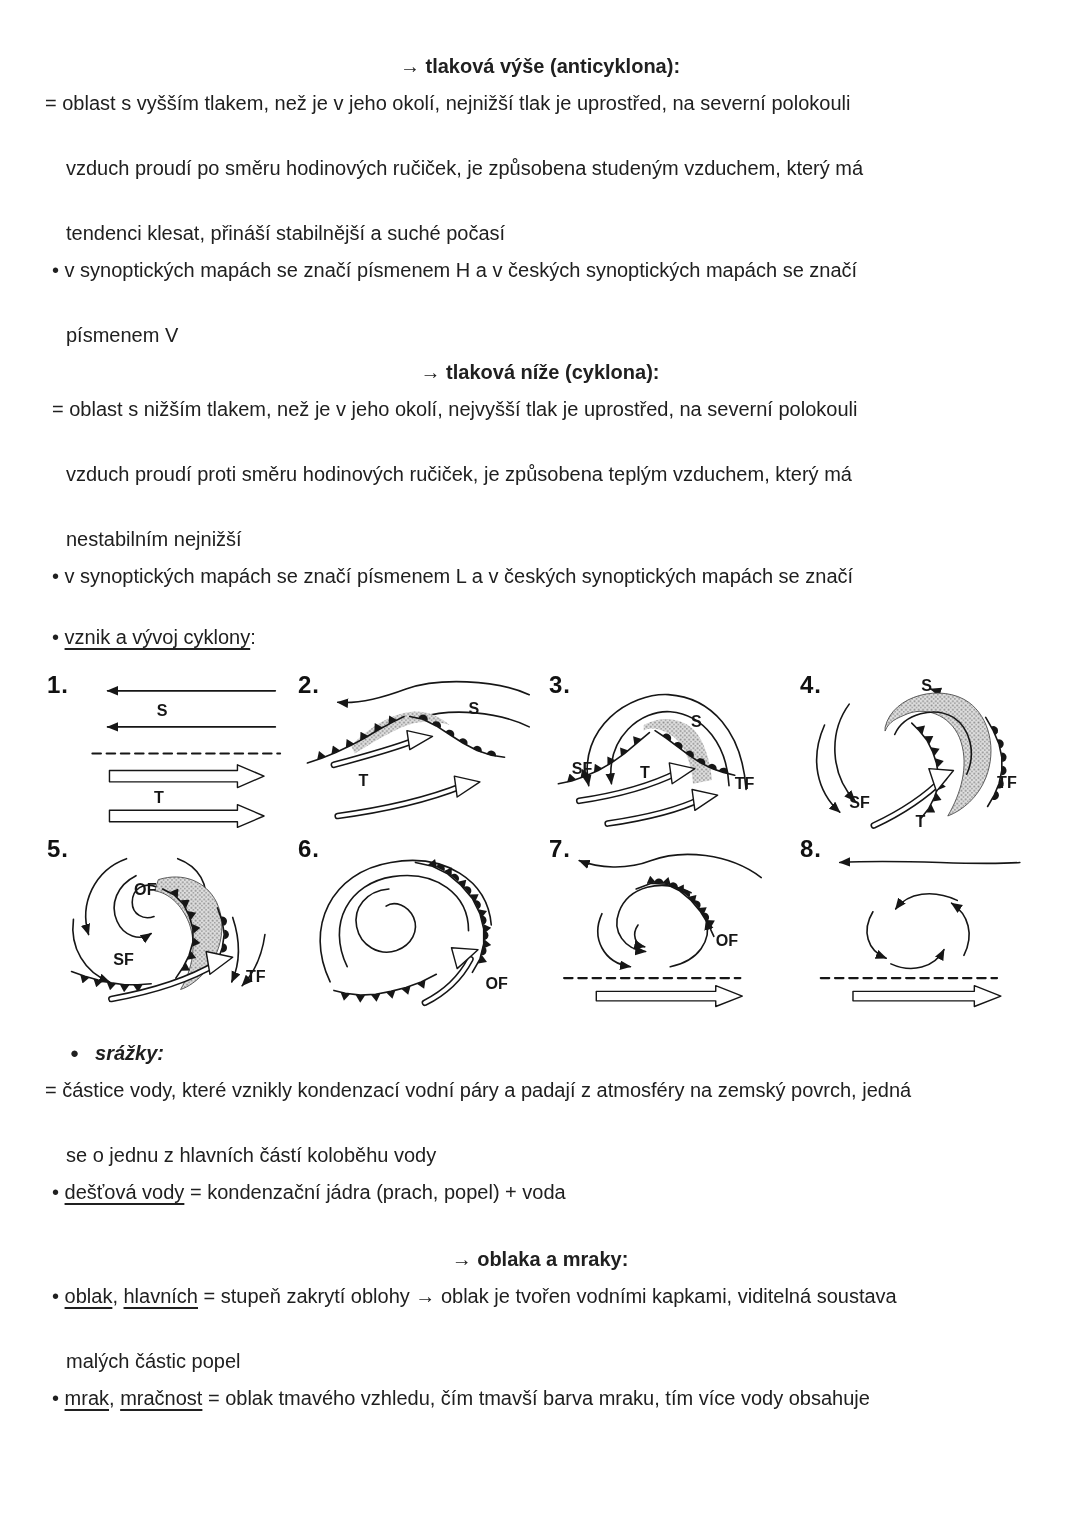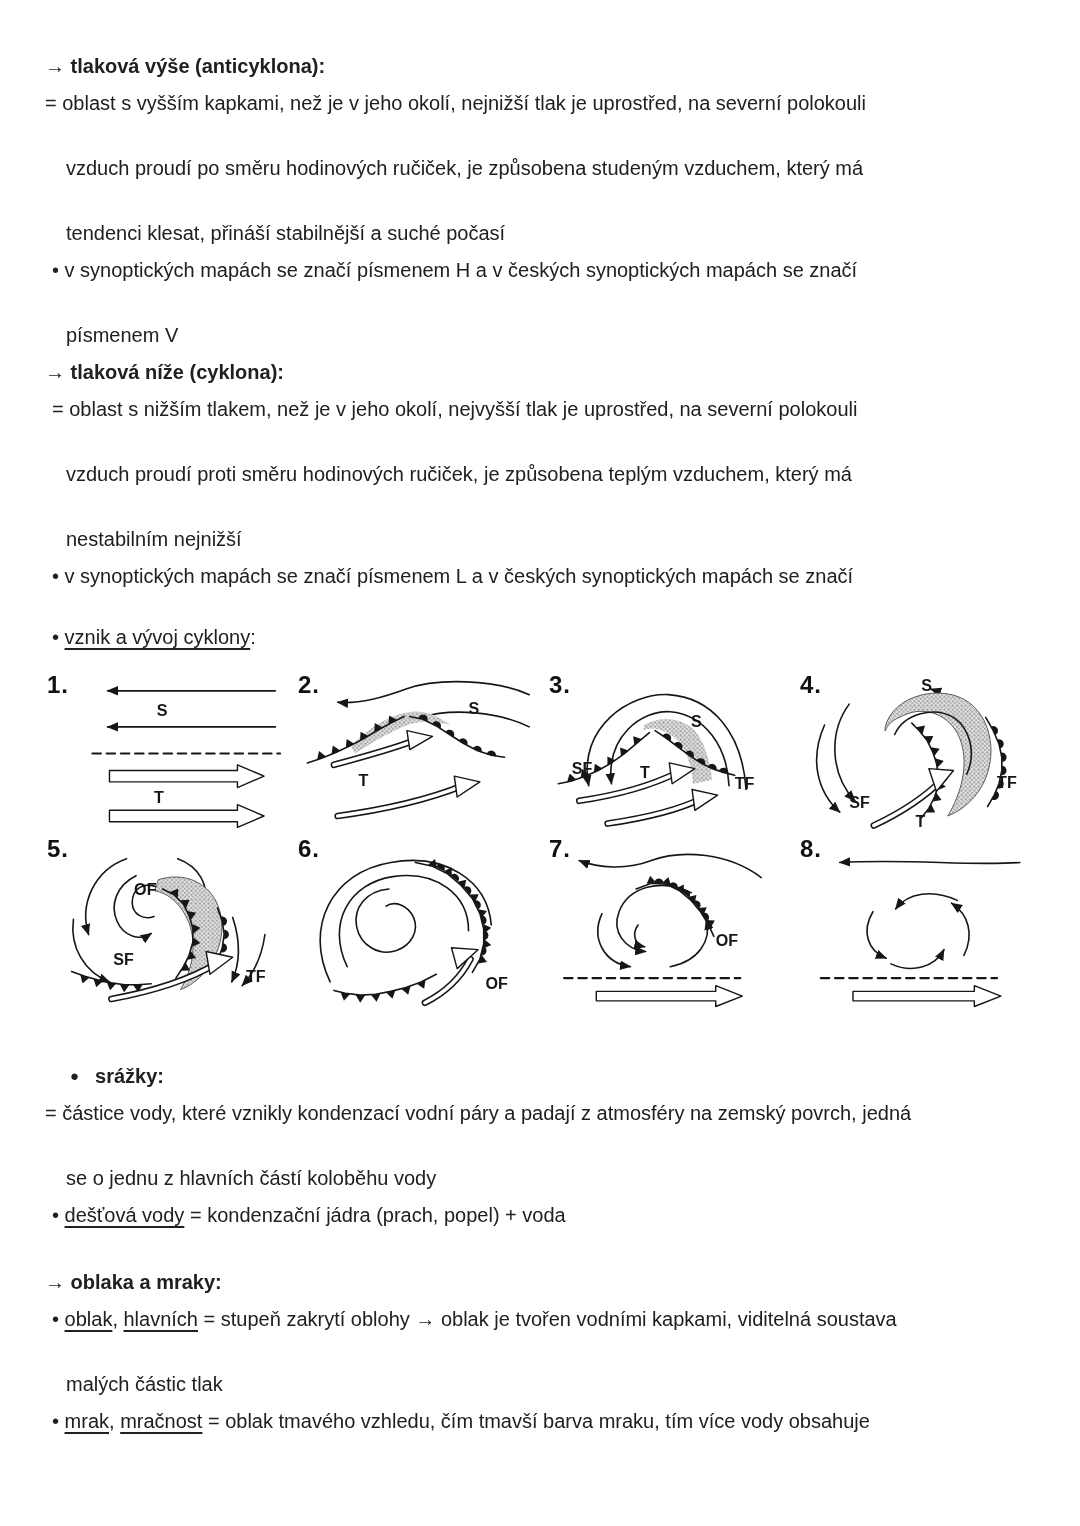--- a/index.html
+++ b/index.html
@@ -4,27 +4,27 @@
 <style>
   html,body { margin:0; padding:0; background:#ffffff; }
   .page {
     position:relative; width:1080px; height:1526px; overflow:hidden;
     background:#ffffff; box-sizing:border-box;
     padding:48px 45px 0 45px;
     font-family:"Liberation Sans", sans-serif;
     font-size:20px; line-height:37px; color:#202020;
   }
   .ln { margin:0; white-space:pre-wrap; }
-  .b  { font-weight:700; }
+  .b  { font-weight:700;text-align:center; }
   .ind { padding-left:21px;margin-top:28px; }
   .sp  { padding-left:7px; }
   .u { text-decoration:underline; text-decoration-thickness:2px; text-underline-offset:4px;margin-top:44px; }
   .gap24 { height:24px; }
   .gap30 { height:30px; }
-  .srz { padding-left:25px; margin-top:35px; }
+  .srz { padding-left:25px; margin-top:12px;font-style:italic; }
   .dot { font-size:15px; margin-right:16px; vertical-align:2px; }
 
   
   .diagram {
     display:grid; grid-template-columns:repeat(4, 1fr);
     grid-template-rows:160px 188px; column-gap:14px; row-gap:4px;
     margin-top:14px;
   }
   .panel { position:relative; margin:0; }
   .panel svg { display:block; width:100%; height:100%; }
@@ -63,21 +63,21 @@
       <rect width="4.5" height="4.5" fill="#dedede"></rect>
       <rect x="0.5" y="0.5" width="1.8" height="1.8" fill="#8d8d8d"></rect>
       <rect x="2.7" y="2.7" width="1.6" height="1.6" fill="#9c9c9c"></rect>
     </pattern>
   </defs>
 </svg>
 
 <div class="page">
 
   <p class="ln b">→ tlaková výše (anticyklona):</p>
-  <p class="ln">= oblast s vyšším kapkami, než je v jeho okolí, nejnižší tlak je uprostřed, na severní polokouli</p>
+  <p class="ln">= oblast s vyšším tlakem, než je v jeho okolí, nejnižší tlak je uprostřed, na severní polokouli</p>
   <p class="ln ind">vzduch proudí po směru hodinových ručiček, je způsobena studeným vzduchem, který má</p>
   <p class="ln ind">tendenci klesat, přináší stabilnější a suché počasí</p>
   <p class="ln sp">• v synoptických mapách se značí písmenem H a v českých synoptických mapách se značí</p>
   <p class="ln ind">písmenem V</p>
 
   <p class="ln b">→ tlaková níže (cyklona):</p>
   <p class="ln sp">= oblast s nižším tlakem, než je v jeho okolí, nejvyšší tlak je uprostřed, na severní polokouli</p>
   <p class="ln ind">vzduch proudí proti směru hodinových ručiček, je způsobena teplým vzduchem, který má</p>
   <p class="ln ind">nestabilním nejnižší</p>
   <p class="ln sp">• v synoptických mapách se značí písmenem L a v českých synoptických mapách se značí</p>
@@ -263,16 +263,16 @@
 
   <p class="ln srz"><span class="dot">●</span><span class="b">srážky:</span></p>
   <p class="ln">= částice vody, které vznikly kondenzací vodní páry a padají z atmosféry na zemský povrch, jedná</p>
   <p class="ln ind">se o jednu z hlavních částí koloběhu vody</p>
   <p class="ln sp"><span>• </span><span class="u">dešťová vody</span><span> = kondenzační jádra (prach, popel) + voda</span></p>
 
   <div class="gap30"></div>
 
   <p class="ln b">→ oblaka a mraky:</p>
   <p class="ln sp"><span>• </span><span class="u">oblak</span><span>, </span><span class="u">hlavních</span><span> = stupeň zakrytí oblohy → oblak je tvořen vodními kapkami, viditelná soustava</span></p>
-  <p class="ln ind">malých částic tlak</p>
+  <p class="ln ind">malých částic popel</p>
   <p class="ln sp"><span>• </span><span class="u">mrak</span><span>, </span><span class="u">mračnost</span><span> = oblak tmavého vzhledu, čím tmavší barva mraku, tím více vody obsahuje</span></p>
 
 </div>
 
 </body></html>

